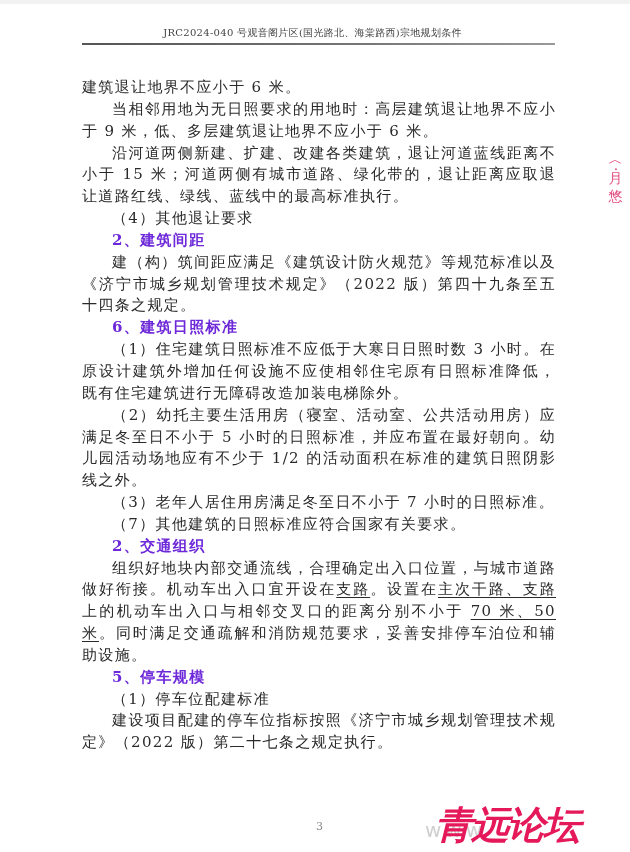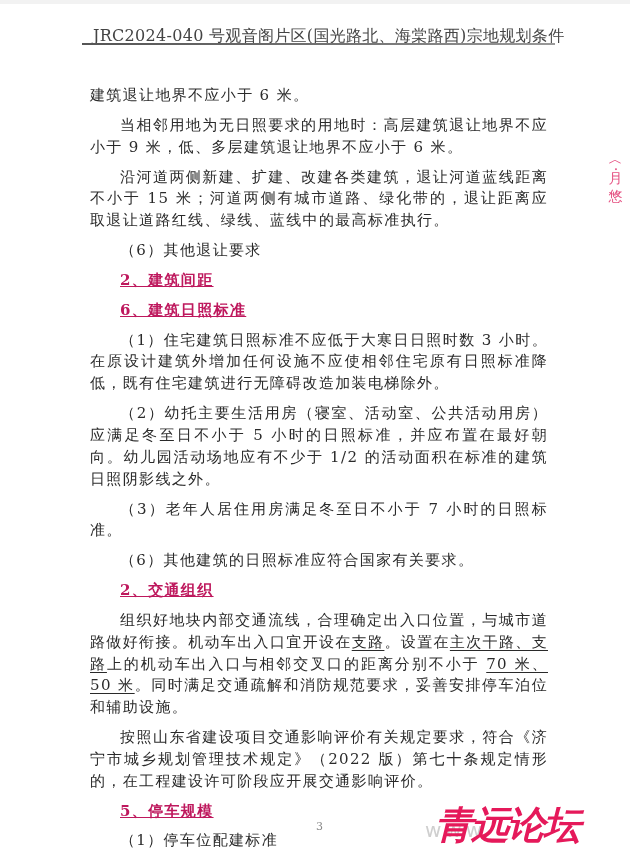--- a/index.html
+++ b/index.html
@@ -2,34 +2,34 @@
 <html><head>
 <meta charset="utf-8">
 <style>
   html, body { margin: 0; padding: 0; }
   body {
     width: 630px; height: 852px; background: #ffffff; position: relative; overflow: hidden;
     font-family: "DejaVu Serif", "Liberation Serif", serif; color: #2a2a2a;
   }
   .topband { position: absolute; left: 0; top: 0; width: 630px; height: 4px; background: #f2f2f2; }
   .header {
-    position: absolute; left: 93px; top: 26px; width: 473px; text-align: left;
-    font-size: 16px; color: #444; letter-spacing: 0.3px;
+    position: absolute; left: 76px; top: 26px; width: 473px; text-align: center;
+    font-size: 10px; color: #444; letter-spacing: 0.3px;
   }
   .header-rule {
     position: absolute; left: 82px; top: 43px; width: 473px; height: 1.5px;
     background: linear-gradient(to right, #555 0%, #777 60%, #999 100%);
   }
   .body {
     position: absolute; left: 82px; top: 77px; width: 474px;
     font-size: 15px; line-height: 21.85px; letter-spacing: 1.35px;
   }
-  .p { margin: 8px; text-align: justify; text-align-last: left; }
+  .p { margin: 0; text-align: justify; text-align-last: left; }
   .indent { text-indent: 2em; }
-  .h { font-weight: bold; color: #be185d; text-decoration: underline; }
+  .h { font-weight: bold; color: #6d28d9; }
   .u { text-decoration: underline; text-underline-offset: 3px; }
   .page-num {
     position: absolute; left: 316px; top: 820px; font-size: 11px; color: #888;
   }
   .stamp {
     position: absolute; left: 608px; top: 155px; width: 16px; height: 150px;
     color: #e0306a; font-size: 14px; writing-mode: vertical-rl; line-height: 16px;
     opacity: 0.85; letter-spacing: 6px;
   }
   .watermark {
@@ -46,30 +46,30 @@
 <body>
 
 <div class="topband"></div>
 <div class="header">JRC2024-040 号观音阁片区(国光路北、海棠路西)宗地规划条件</div>
 <div class="header-rule"></div>
 
 <div class="body" id="doc-body">
     <p class="p">建筑退让地界不应小于 6 米。</p>
     <p class="p indent">当相邻用地为无日照要求的用地时：高层建筑退让地界不应小于 9 米，低、多层建筑退让地界不应小于 6 米。</p>
     <p class="p indent">沿河道两侧新建、扩建、改建各类建筑，退让河道蓝线距离不小于 15 米；河道两侧有城市道路、绿化带的，退让距离应取退让道路红线、绿线、蓝线中的最高标准执行。</p>
-    <p class="p indent">（6）其他退让要求</p>
+    <p class="p indent">（4）其他退让要求</p>
     <p class="p indent h">2、建筑间距</p>
+    <p class="p indent">建（构）筑间距应满足《建筑设计防火规范》等规范标准以及《济宁市城乡规划管理技术规定》（2022 版）第四十九条至五十四条之规定。</p>
     <p class="p indent h">6、建筑日照标准</p>
     <p class="p indent">（1）住宅建筑日照标准不应低于大寒日日照时数 3 小时。在原设计建筑外增加任何设施不应使相邻住宅原有日照标准降低，既有住宅建筑进行无障碍改造加装电梯除外。</p>
     <p class="p indent">（2）幼托主要生活用房（寝室、活动室、公共活动用房）应满足冬至日不小于 5 小时的日照标准，并应布置在最好朝向。幼儿园活动场地应有不少于 1/2 的活动面积在标准的建筑日照阴影线之外。</p>
     <p class="p indent">（3）老年人居住用房满足冬至日不小于 7 小时的日照标准。</p>
-    <p class="p indent">（6）其他建筑的日照标准应符合国家有关要求。</p>
+    <p class="p indent">（7）其他建筑的日照标准应符合国家有关要求。</p>
     <p class="p indent h">2、交通组织</p>
     <p class="p indent"><span>组织好地块内部交通流线，合理确定出入口位置，与城市道路做好衔接。机动车出入口宜开设在</span><span class="u">支路</span><span>。设置在</span><span class="u">主次干路、支路</span><span>上的机动车出入口与相邻交叉口的距离分别不小于 </span><span class="u">70 米、50 米</span><span>。同时满足交通疏解和消防规范要求，妥善安排停车泊位和辅助设施。</span></p>
-    <p class="p indent">按照山东省建设项目交通影响评价有关规定要求，符合《济宁市城乡规划管理技术规定》（2022 版）第七十条规定情形的，在工程建设许可阶段应开展交通影响评价。</p>
     <p class="p indent h">5、停车规模</p>
     <p class="p indent">（1）停车位配建标准</p>
     <p class="p indent">建设项目配建的停车位指标按照《济宁市城乡规划管理技术规定》（2022 版）第二十七条之规定执行。</p>
   </div>
 
 <div class="page-num">3</div>
 <div class="stamp">〈月·悠〉</div>
 <div class="watermark-sub">www</div>
 <div class="watermark">青远论坛</div>
 

